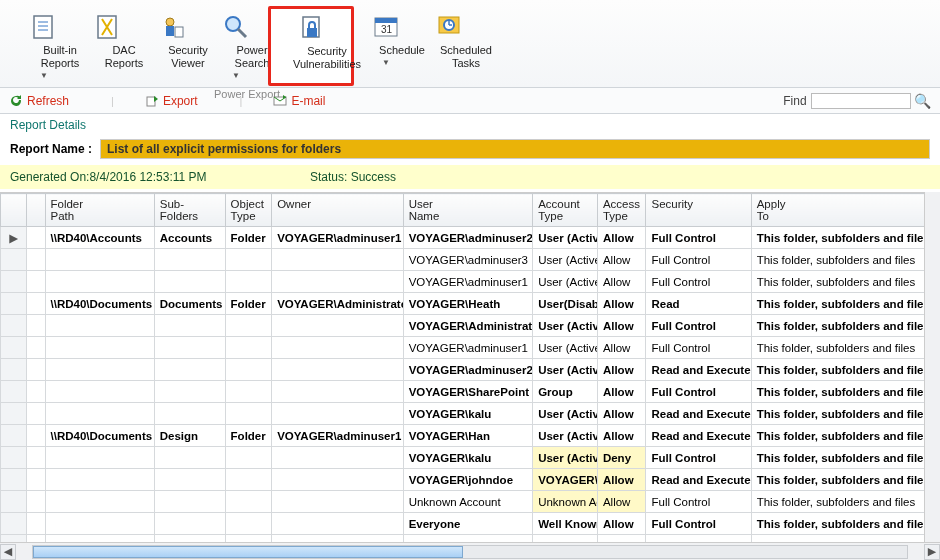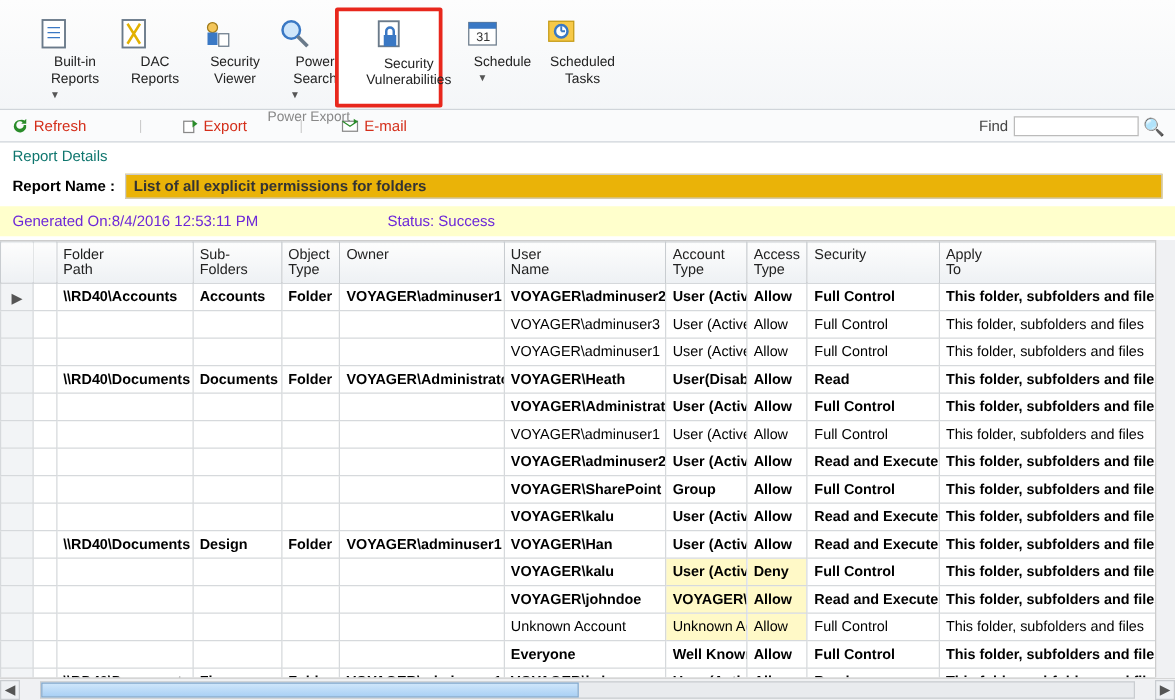--- a/index.html
+++ b/index.html
@@ -19,21 +19,21 @@
 .tool-link .ic { width: 16px; height: 16px; margin-right: 3px; display:inline-flex;align-items:center;justify-content:center;}
 .sep { color: #ccc; margin: 0 6px; }
 .find-box { margin-left: auto; display: flex; align-items: center; }
 .find-box label { color: #444; margin-right: 4px; font-size:12px;}
 .find-box input { width: 100px; border: 1px solid #bbb; padding: 1px 3px; font-size: 11px; }
 .find-box .mag { margin-left: 4px; color: #1a6fc4; cursor:pointer; font-size:14px;}
 .report-details { padding: 4px 10px; font-size: 12px; color: #0f766e; }
 .report-name-row { display:flex; align-items:center; padding: 3px 10px 6px; font-size:12px;}
 .report-name-row b { margin-right: 8px; }
 .report-name-row .val { border:1px solid #ccc; padding:2px 6px; flex:1; background:#eab308; color:#333;font-weight:bold;}
-.status-bar { background: #ffffcc; padding: 5px 10px; font-size: 12px; color: #6d28d9; display:flex;}
+.status-bar { background: #ffffcc; padding: 5px 10px; font-size: 12px; color: #14532d; display:flex;}
 .status-bar .gen { flex: 0 0 300px;}
 
 .grid-wrap { position: absolute; left: 0; right: 0; top: 192px; bottom: 18px; overflow: hidden; border-top:1px solid #ccc;}
 .grid { width: 100%; border-collapse: collapse; table-layout: fixed; font-size: 11.5px; }
 .grid th { background: linear-gradient(#fdfdfd,#eef1f4); border: 1px solid #c8ccd0; padding: 4px 5px; text-align: left; font-weight: normal; color: #222; position: sticky; top:0; height:32px; vertical-align:top;}
 .grid td { border: 1px solid #d6d9dc; padding: 3px 5px; height: 22px; white-space: nowrap; overflow: hidden; text-overflow: clip; vertical-align: middle; }
 .grid td.bold, .grid th.bold { font-weight: bold; }
 .rowptr { width: 24px; background:#f2f4f6; border:1px solid #c8ccd0; text-align:center; color:#555;}
 .hscroll { position:absolute; left:0; right:0; bottom:0; height:18px; background:#f0f1f3; border-top:1px solid #ccc; display:flex; align-items:center;}
 .hscroll .track{flex:1; height:14px; background:#e9ebee; margin:0 16px; border:1px solid #c9ccd0; position:relative;}

